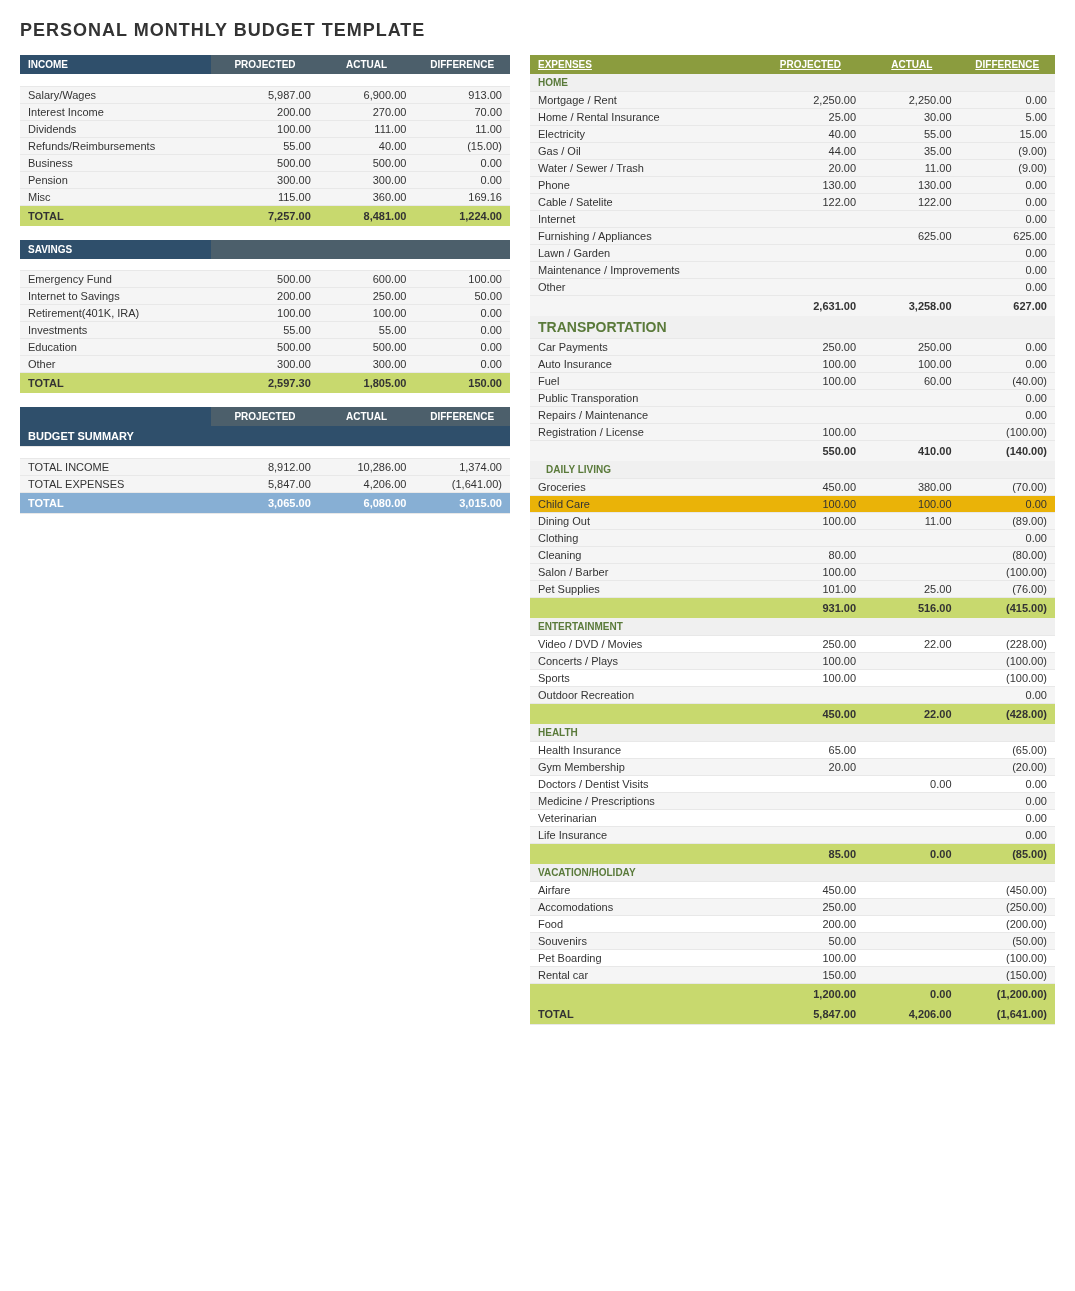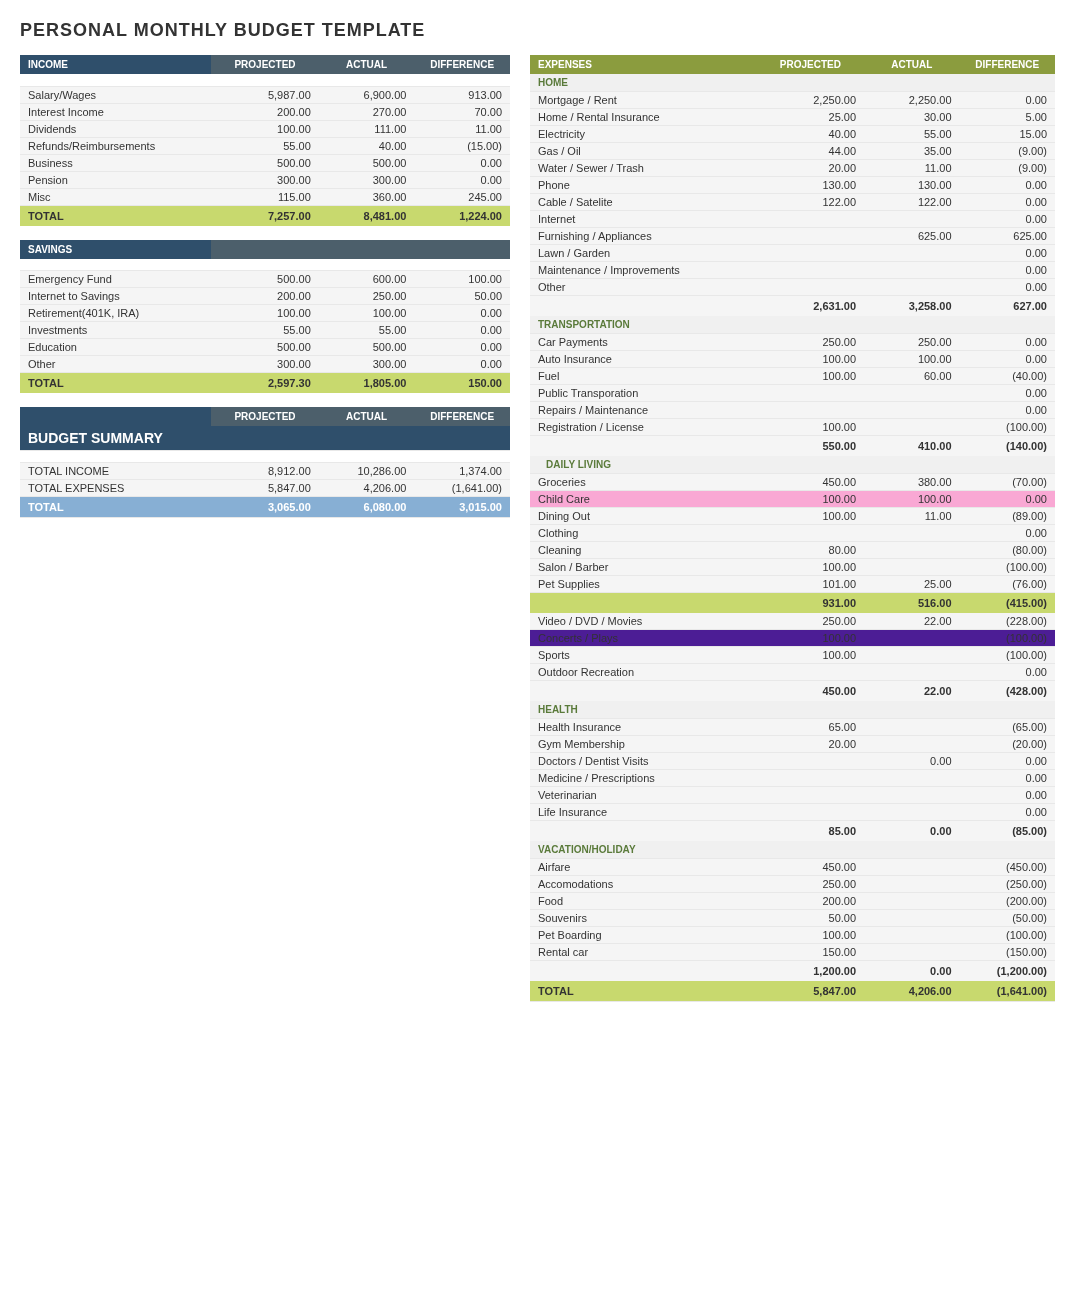--- a/index.html
+++ b/index.html
@@ -70,20 +70,21 @@
     .col-actual { width: 80px; }
     .col-diff { width: 80px; }
 
     .col-label-r { width: 190px; }
     .col-proj-r { width: 90px; }
     .col-actual-r { width: 80px; }
     .col-diff-r { width: 80px; }
 
     .expenses-header-th {
       background: #8b9c3e;
+      text-decoration: underline;
     }
     .income-th {
       background: #4c5f6b;
     }
   </style>
 </head>
 <body>
 
 <h1>PERSONAL MONTHLY BUDGET TEMPLATE</h1>
 
@@ -137,21 +138,21 @@
           <tr style="background: rgb(245, 245, 245);">
             <td>Pension</td>
             <td>300.00</td>
             <td>300.00</td>
             <td>0.00</td>
           </tr>
           <tr>
             <td>Misc</td>
             <td>115.00</td>
             <td>360.00</td>
-            <td>245.00</td>
+            <td>169.16</td>
           </tr>
         </tbody>
       <tfoot id="income-foot">
           <tr class="total-row">
             <td><b>TOTAL</b></td>
             <td><b>7,257.00</b></td>
             <td><b>8,481.00</b></td>
             <td><b>1,224.00</b></td>
           </tr>
         </tfoot>
@@ -219,21 +220,21 @@
 
     <table>
       <thead>
         <tr>
           <th class="col-label" style="background:#2f4f6b; text-align:left;"></th>
           <th class="col-proj">PROJECTED</th>
           <th class="col-actual">ACTUAL</th>
           <th class="col-diff">DIFFERENCE</th>
         </tr>
         <tr>
-          <td colspan="4" style="background:#2f4f6b; color:#fff; font-weight:bold; font-size:14px; text-align:left; padding:4px 8px;margin-top:24px;">BUDGET SUMMARY</td>
+          <td colspan="4" style="background:#2f4f6b; color:#fff; font-weight:bold; font-size:11px; text-align:left; padding:4px 8px;margin-top:24px;">BUDGET SUMMARY</td>
         </tr>
       </thead>
       <tbody id="summary-body">
         <tr class="empty-row">
             <td colspan="4"></td>
           </tr>
       <tr>
             <td>TOTAL INCOME</td>
             <td>8,912.00</td>
             <td>10,286.00</td>
@@ -343,21 +344,21 @@
             <td></td>
             <td>0.00</td>
           </tr>
           <tr class="total-row">
             <td></td>
             <td><b>2,631.00</b></td>
             <td><b>3,258.00</b></td>
             <td><b>627.00</b></td>
           </tr>
           <tr>
-            <td colspan="4" style="background:#f0f0f0; font-weight:bold; color:#5a7a3a; font-size:10px; text-align:left; padding:3px 8px;">TRANSPORTATION</td>
+            <td colspan="4" style="background:#f0f0f0; font-weight:bold; color:#5a7a3a; font-size:14px; text-align:left; padding:3px 8px;">TRANSPORTATION</td>
           </tr>
           <tr>
             <td>Car Payments</td>
             <td>250.00</td>
             <td>250.00</td>
             <td>0.00</td>
           </tr>
           <tr style="background: rgb(245, 245, 245);">
             <td>Auto Insurance</td>
             <td>100.00</td>
@@ -396,21 +397,21 @@
           </tr>
           <tr>
             <td colspan="4" style="background:#f0f0f0; font-weight:bold; color:#5a7a3a; font-size:10px; text-align:left; padding:3px 16px;">DAILY LIVING</td>
           </tr>
           <tr>
             <td>Groceries</td>
             <td>450.00</td>
             <td>380.00</td>
             <td>(70.00)</td>
           </tr>
-          <tr style="background: #f9a8d4; margin-top: 29px;">
+          <tr style="background: #eab308; margin-top: 29px;">
             <td>Child Care</td>
             <td>100.00</td>
             <td>100.00</td>
             <td>0.00</td>
           </tr>
           <tr>
             <td>Dining Out</td>
             <td>100.00</td>
             <td>11.00</td>
             <td>(89.00)</td>
@@ -439,20 +440,23 @@
             <td>25.00</td>
             <td>(76.00)</td>
           </tr>
           <tr class="total-row">
             <td></td>
             <td><b>931.00</b></td>
             <td><b>516.00</b></td>
             <td><b>(415.00)</b></td>
           </tr>
           <tr>
+            <td colspan="4" style="background:#f0f0f0; font-weight:bold; color:#5a7a3a; font-size:10px; text-align:left; padding:3px 8px;">ENTERTAINMENT</td>
+          </tr>
+          <tr>
             <td>Video / DVD / Movies</td>
             <td>250.00</td>
             <td>22.00</td>
             <td>(228.00)</td>
           </tr>
           <tr style="background: #4c1d95;">
             <td>Concerts / Plays</td>
             <td>100.00</td>
             <td></td>
             <td>(100.00)</td>

